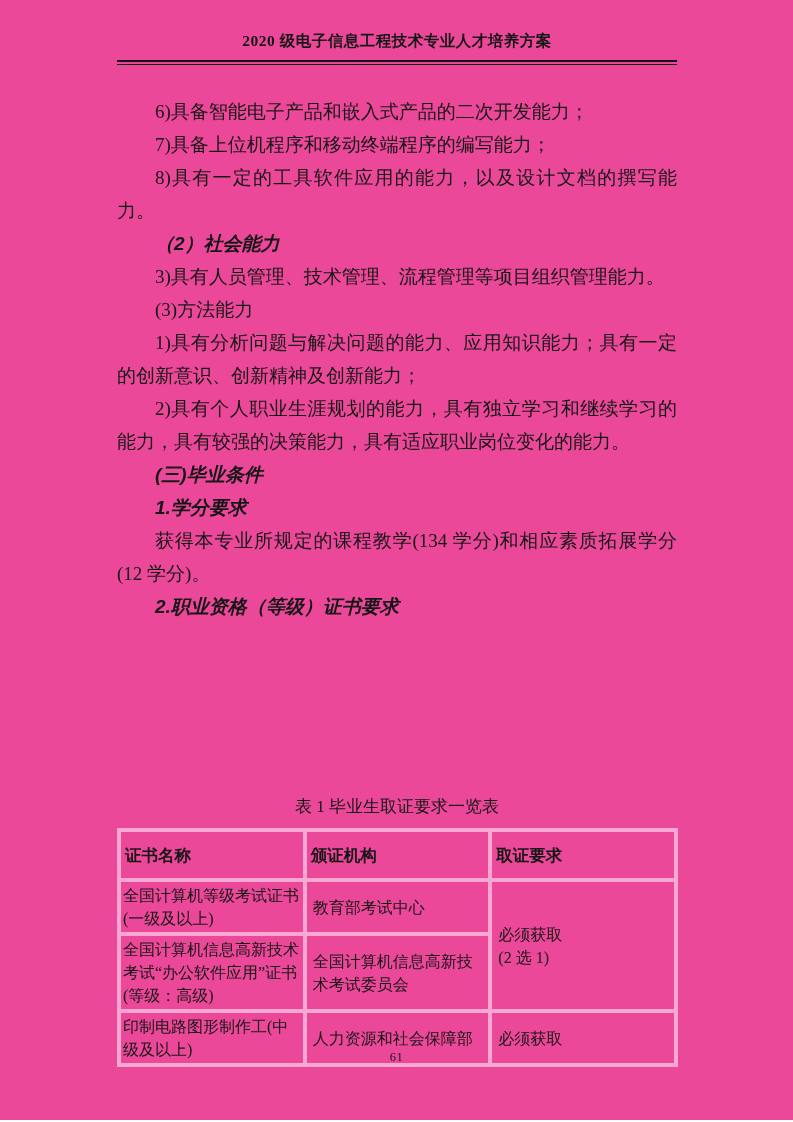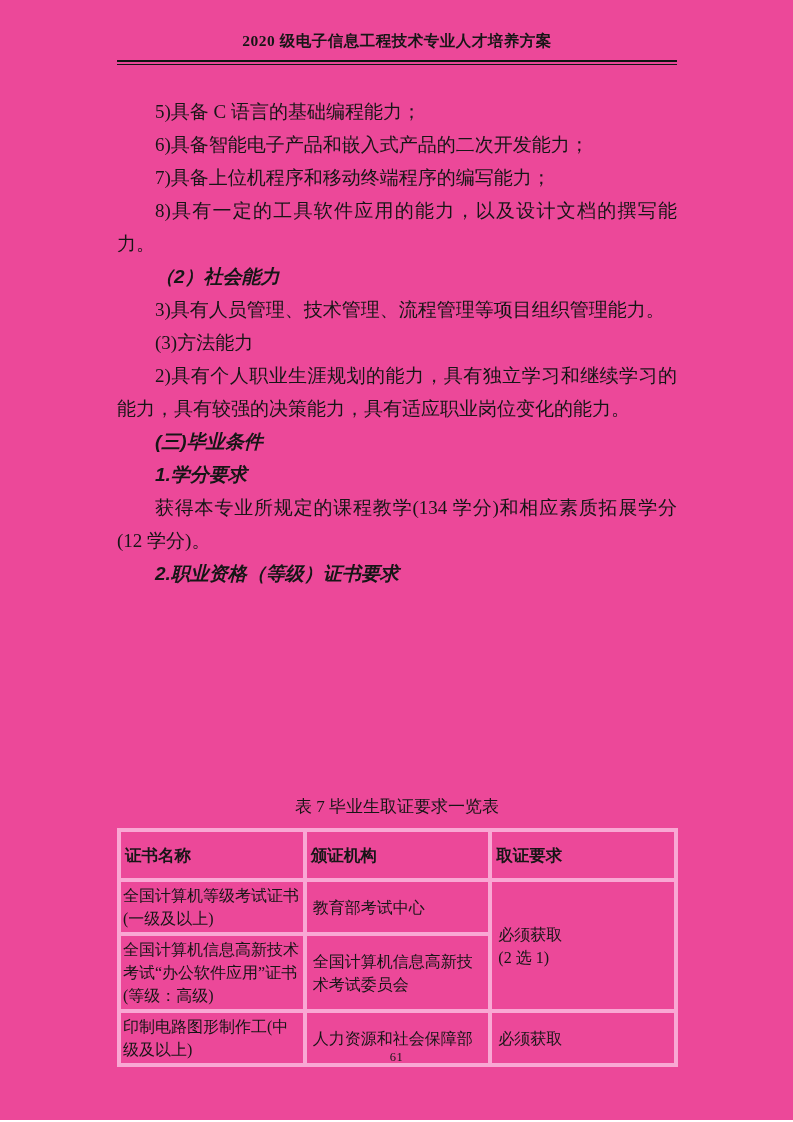--- a/index.html
+++ b/index.html
@@ -123,35 +123,35 @@
 <body>
 
 <div class="page">
 
   <div class="doc-header">
     <div class="doc-header-title">2020 级电子信息工程技术专业人才培养方案</div>
     <div class="doc-header-rule"></div>
   </div>
 
   <div class="doc-body" id="doc-body">
-      <p class="para body">5)具备 C 语言的基础编程能力；</p>
       <p class="para body">6)具备智能电子产品和嵌入式产品的二次开发能力；</p>
       <p class="para body">7)具备上位机程序和移动终端程序的编写能力；</p>
       <p class="para body">8)具有一定的工具软件应用的能力，以及设计文档的撰写能力。</p>
       <p class="para heading">（2）社会能力</p>
       <p class="para body">3)具有人员管理、技术管理、流程管理等项目组织管理能力。</p>
       <p class="para body">(3)方法能力</p>
+      <p class="para body">1)具有分析问题与解决问题的能力、应用知识能力；具有一定的创新意识、创新精神及创新能力；</p>
       <p class="para body">2)具有个人职业生涯规划的能力，具有独立学习和继续学习的能力，具有较强的决策能力，具有适应职业岗位变化的能力。</p>
       <p class="para heading">(三)毕业条件</p>
       <p class="para heading">1.学分要求</p>
       <p class="para body">获得本专业所规定的课程教学(134 学分)和相应素质拓展学分(12 学分)。</p>
       <p class="para heading">2.职业资格（等级）证书要求</p>
     </div>
 
-  <div class="table-caption">表 7  毕业生取证要求一览表</div>
+  <div class="table-caption">表 1  毕业生取证要求一览表</div>
 
   <table class="cert-table">
     <thead>
       <tr id="cert-table-head">
           <th>证书名称</th>
           <th>颁证机构</th>
           <th>取证要求</th>
         </tr>
     </thead>
     <tbody id="cert-table-body">

